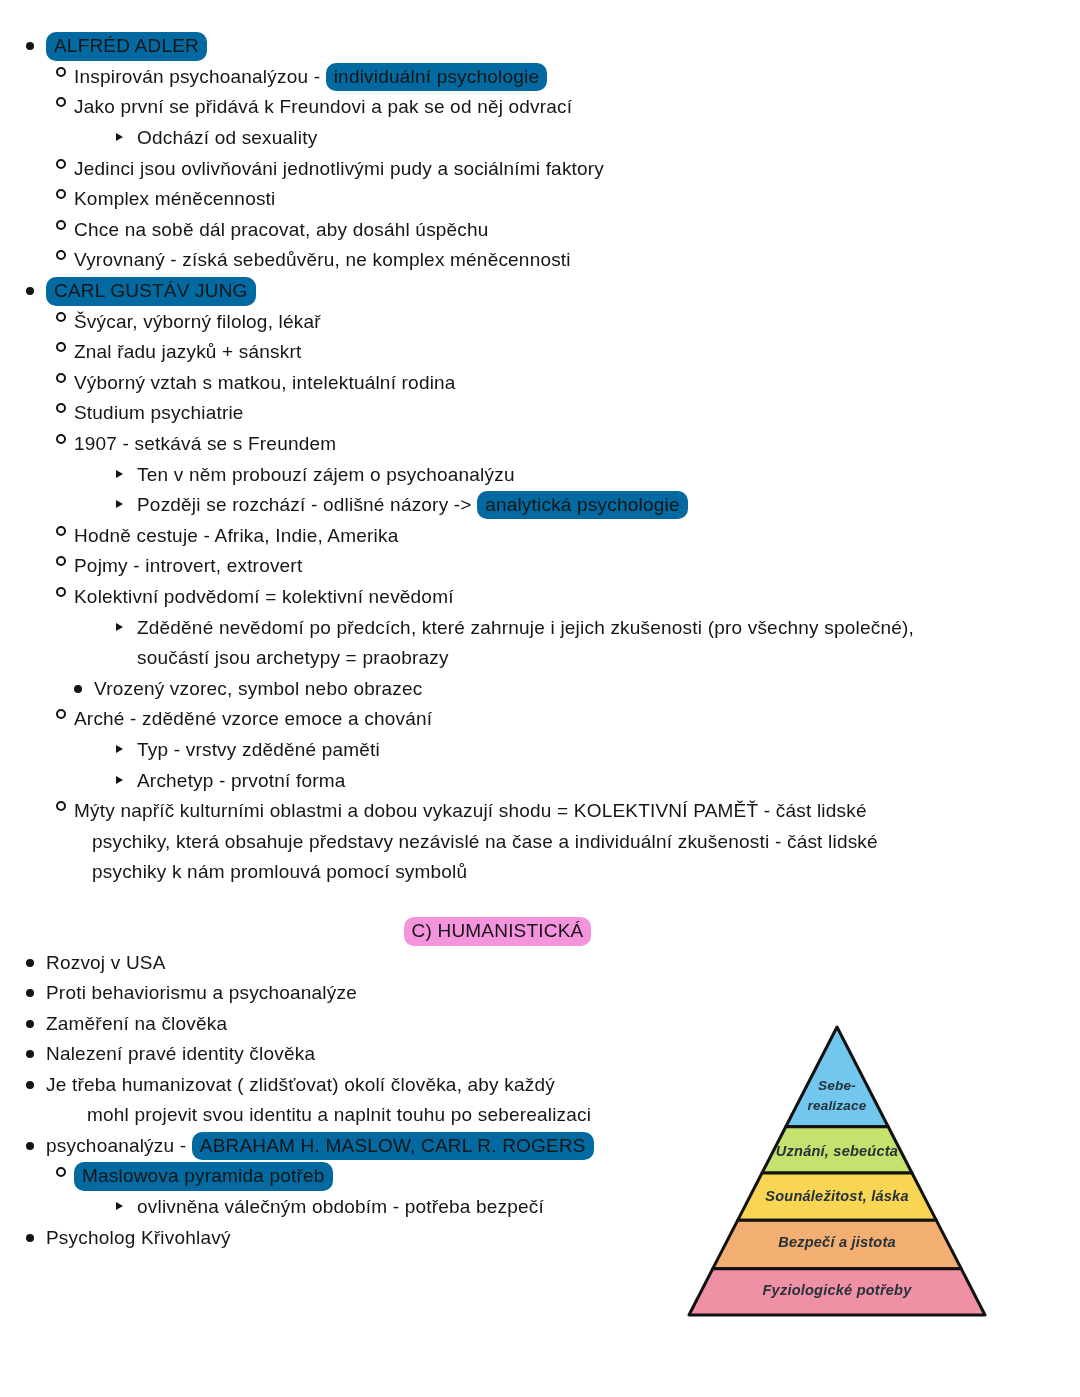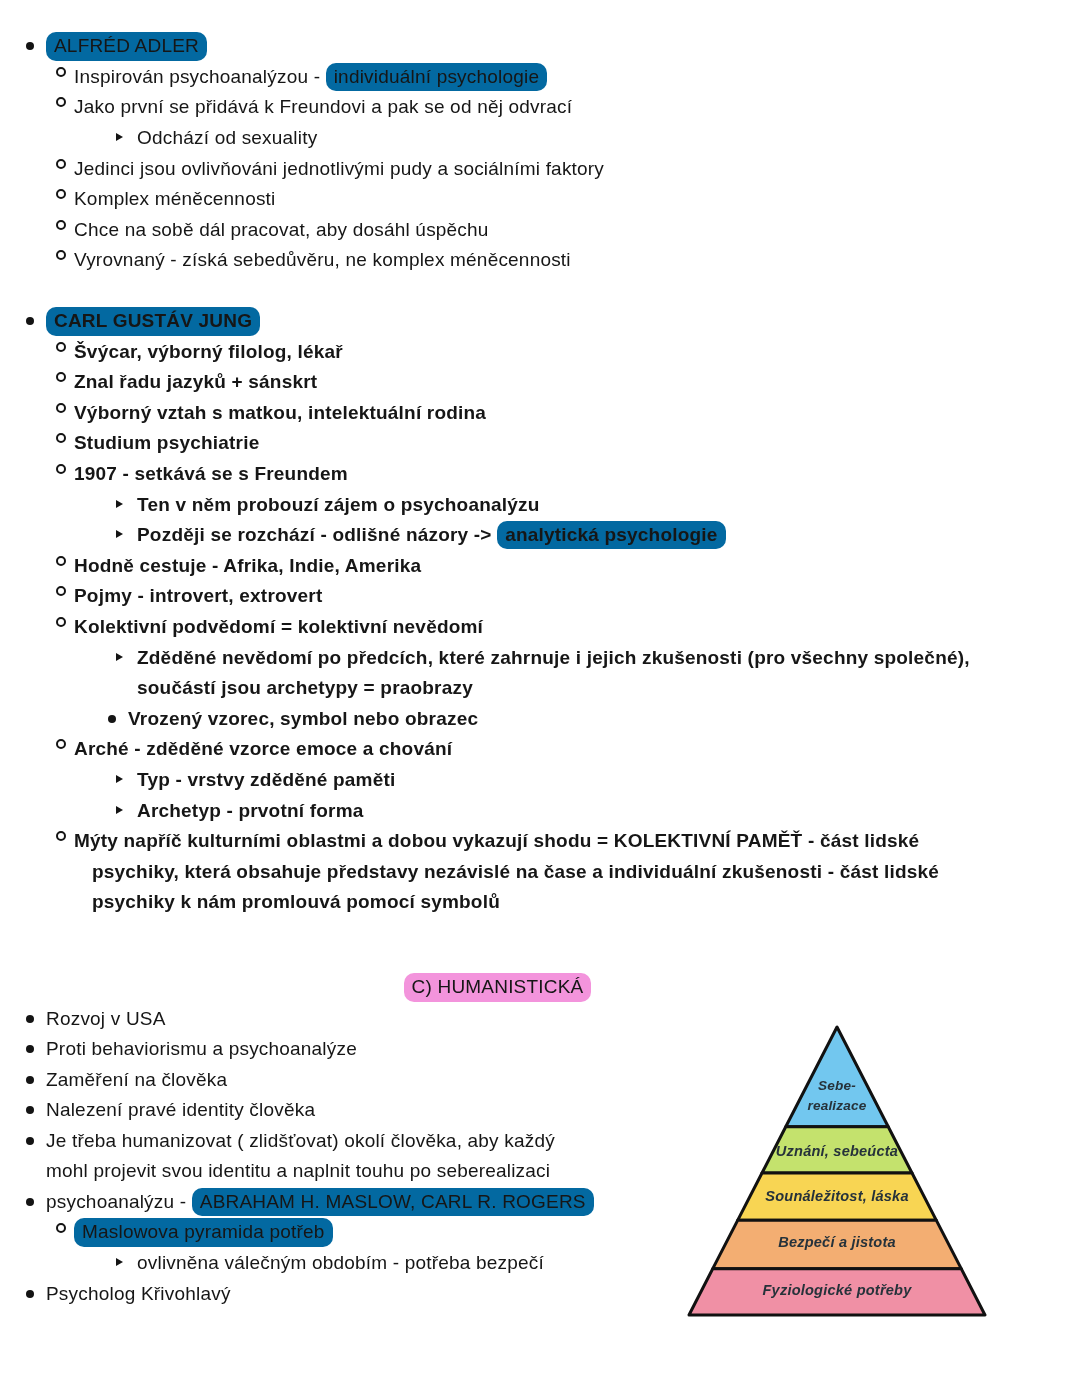--- a/index.html
+++ b/index.html
@@ -7,33 +7,33 @@
     width:1080px;height:1397px;background:#ffffff;
     font-family:"Liberation Sans",sans-serif;
     font-size:19px;color:#161616;letter-spacing:0.2px;
   }
   .page{position:relative;width:1080px;height:1397px;overflow:hidden;box-sizing:border-box;padding-top:31px;}
   .row{display:flex;align-items:center;height:30.6px;white-space:pre;}
   
   .l1{padding-left:26px;}
   .l2{padding-left:56px;}
   .l3{padding-left:116px;}
-  .l4{padding-left:108px;}
-  .c1{padding-left:46px;}
+  .l4{padding-left:74px;}
+  .c1{padding-left:74px;margin-left:13px;}
   .c2{padding-left:92px;text-align:right;}
   .c3{padding-left:137px;}
   
   .dot{width:8px;height:8px;border-radius:50%;background:#141414;flex:none;margin-right:12px;}
   .ring{width:6px;height:6px;border:2px solid #141414;border-radius:50%;flex:none;margin-right:8px;transform:translateY(-5px);}
   .tri{width:0;height:0;border-left:7px solid #141414;border-top:4.5px solid transparent;border-bottom:4.5px solid transparent;flex:none;margin-right:14px;transform:translateY(-1px);}
   
   .pill{background:#0369a1;border-radius:10px;padding:3px 8px 4px;}
   .pill.strong{background:#f394dc;}
-  .sec-jung{margin-top:30px;font-weight:bold;}
-  .heading-row{justify-content:center;margin-top:55px;padding-right:85px;}
+  .sec-jung{}
+  .heading-row{justify-content:center;margin-top:29px;padding-right:85px;}
   
   .pyramid{position:absolute;left:686px;top:1024px;width:304px;height:296px;font-style:italic;}
   .pyramid svg{display:block;}
   .pyramid polygon{stroke:#111111;stroke-width:3;stroke-linejoin:round;}
   .pyramid text{font-family:"Liberation Sans",sans-serif;font-weight:bold;fill:#26323a;text-anchor:middle;font-size:14.5px;}
   .pyramid text.small{font-size:13.5px;}
 </style>
 </head>
 <body>
 

